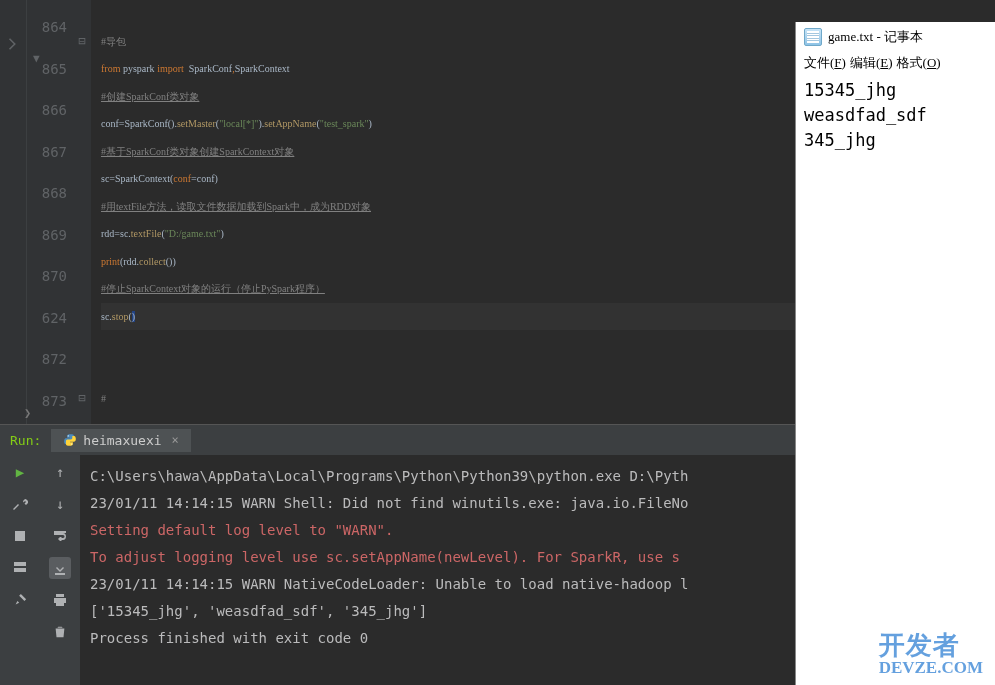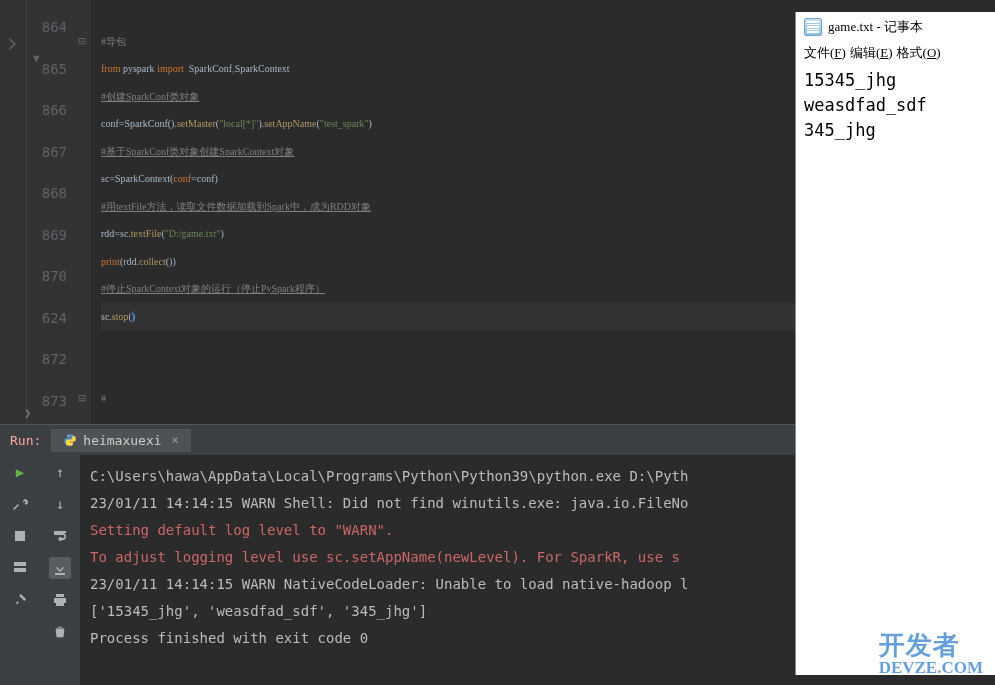--- a/index.html
+++ b/index.html
@@ -15,38 +15,38 @@
 .tok-cu{color:#808080;text-decoration:underline;}
 .tok-kw{color:#cc7832;}
 .tok-id{color:#a9b7c6;}
 .tok-fn{color:#b09764;}
 .tok-str{color:#6a8759;}
 .tok-par{color:#a9b7c6;}
 .tok-cur{background:#214283;color:#a9b7c6;}
 
 .run-panel{position:absolute;left:0;top:424px;width:795px;height:261px;background:#2b2b2b;border-top:1px solid #555;}
 .run-tabs{height:30px;background:#3c3f41;display:flex;align-items:center;font-size:13px;color:#bbb;}
-.run-lbl{padding:0 10px;color:#fca5a5;}
+.run-lbl{padding:0 10px;color:#84cc16;}
 .run-tab{background:#4e5254;padding:4px 12px;display:flex;align-items:center;gap:6px;color:#ccc;border-radius:0;}
 .py-icon{width:14px;height:14px;}
 .close-x{color:#999;font-size:12px;margin-left:4px;}
 
 .run-body{display:flex;height:231px;}
 .run-toolcol{width:40px;background:#3c3f41;display:flex;flex-direction:column;align-items:center;padding-top:6px;gap:10px;color:#afb1b3;}
 .run-toolcol2{width:40px;background:#3c3f41;display:flex;flex-direction:column;align-items:center;padding-top:6px;gap:10px;color:#afb1b3;}
 .tool-btn{width:22px;height:22px;display:flex;align-items:center;justify-content:center;font-size:14px;}
 .tool-btn.active{background:#5a5d60;border-radius:3px;}
 .play-icon{color:#62b543;}
 
 .console{flex:1;background:#2b2b2b;padding:8px 10px;font-family:Consolas,monospace;font-size:14px;line-height:27px;}
 .console .cline{white-space:pre;color:#bbbbbc;}
 .console .red{color:#cc6666;}
 .console .grey{color:#bbbbbc;}
 
-.notepad{position:absolute;left:795px;top:12px;width:200px;height:663px;background:#ffffff;border-left:1px solid #888;}
+.notepad{position:absolute;left:795px;top:22px;width:200px;height:663px;background:#ffffff;border-left:1px solid #888;}
 .np-title{height:30px;display:flex;align-items:center;gap:6px;padding-left:8px;font-size:13px;color:#000;font-family:"Microsoft YaHei";}
 .np-icon{width:16px;height:16px;background:linear-gradient(#c7e4f7,#8ec3e6);border:1px solid #6fa8c9;border-radius:2px;position:relative;}
 .np-icon::after{content:'';position:absolute;left:2px;top:2px;right:2px;bottom:2px;background:repeating-linear-gradient(#fff,#fff 1.5px,#a4c7df 1.5px,#a4c7df 2.5px);}
 .np-menu{height:22px;display:flex;gap:4px;padding-left:8px;font-size:13px;color:#000;font-family:"Microsoft YaHei";align-items:center;}
 .np-menu span{white-space:nowrap;}
 .np-menu u{text-decoration:underline;}
 .np-content{padding:4px 8px;font-family:Consolas,monospace;font-size:17px;line-height:25px;color:#000;}
 
 .watermark{position:absolute;right:12px;bottom:8px;font-size:24px;color:#4a90d9;font-family:"Microsoft YaHei";font-weight:bold;letter-spacing:1px;opacity:0.85;line-height:1.05;white-space:nowrap;pointer-events:none;}
 .watermark .cn{font-size:26px;}

